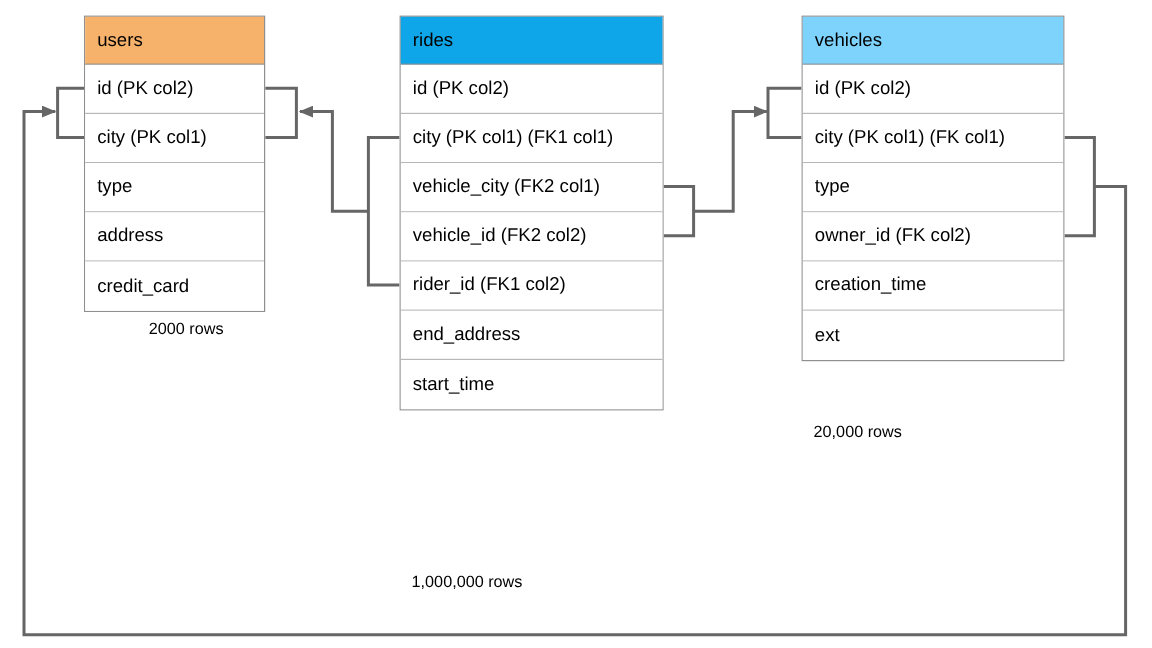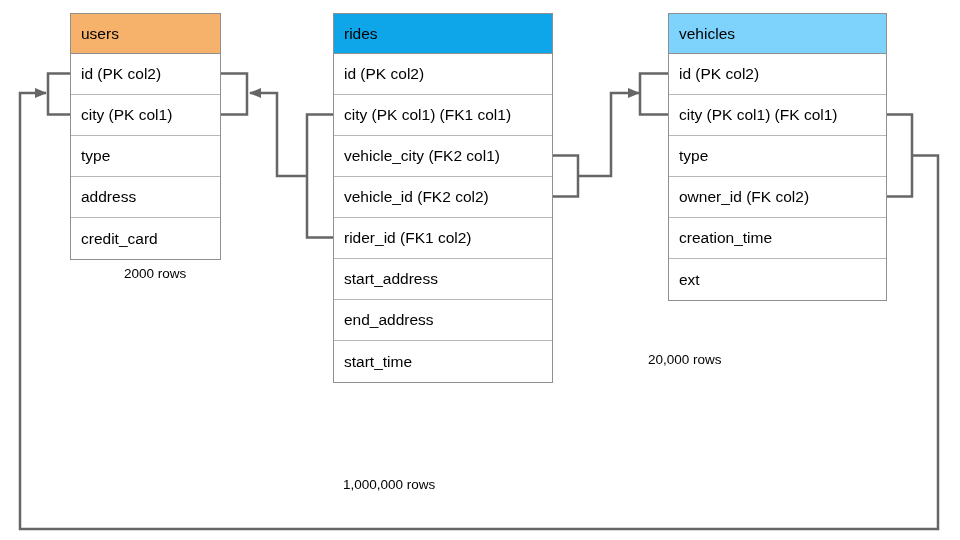--- a/index.html
+++ b/index.html
@@ -100,30 +100,29 @@
   </div>
   <div class="caption" style="left:80px; top:266px;margin-left:44px;">2000 rows</div>
 
   <div class="dbtable" style="left:333px; width:220px;">
     <div class="thead" style="background-color: #0ea5e9;">rides</div>
     <div class="trow">id (PK col2)</div>
     <div class="trow">city (PK col1) (FK1 col1)</div>
     <div class="trow">vehicle_city (FK2 col1)</div>
     <div class="trow">vehicle_id (FK2 col2)</div>
     <div class="trow">rider_id (FK1 col2)</div>
-    <div class="trow">start_address</div>
     <div class="trow">end_address</div>
     <div class="trow">start_time</div>
   </div>
   <div class="caption" style="left:343px; top:477px;">1,000,000 rows</div>
 
   <div class="dbtable" style="left:668px; width:219px;">
     <div class="thead" style="background-color: #7dd3fc;">vehicles</div>
     <div class="trow">id (PK col2)</div>
     <div class="trow">city (PK col1) (FK col1)</div>
     <div class="trow">type</div>
     <div class="trow">owner_id (FK col2)</div>
     <div class="trow">creation_time</div>
     <div class="trow">ext</div>
   </div>
-  <div class="caption" style="left:648px; top:352px;">20,000 rows</div>
+  <div class="caption" style="left:678px; top:352px;">20,000 rows</div>
 
 </div>
 
 </body></html>

